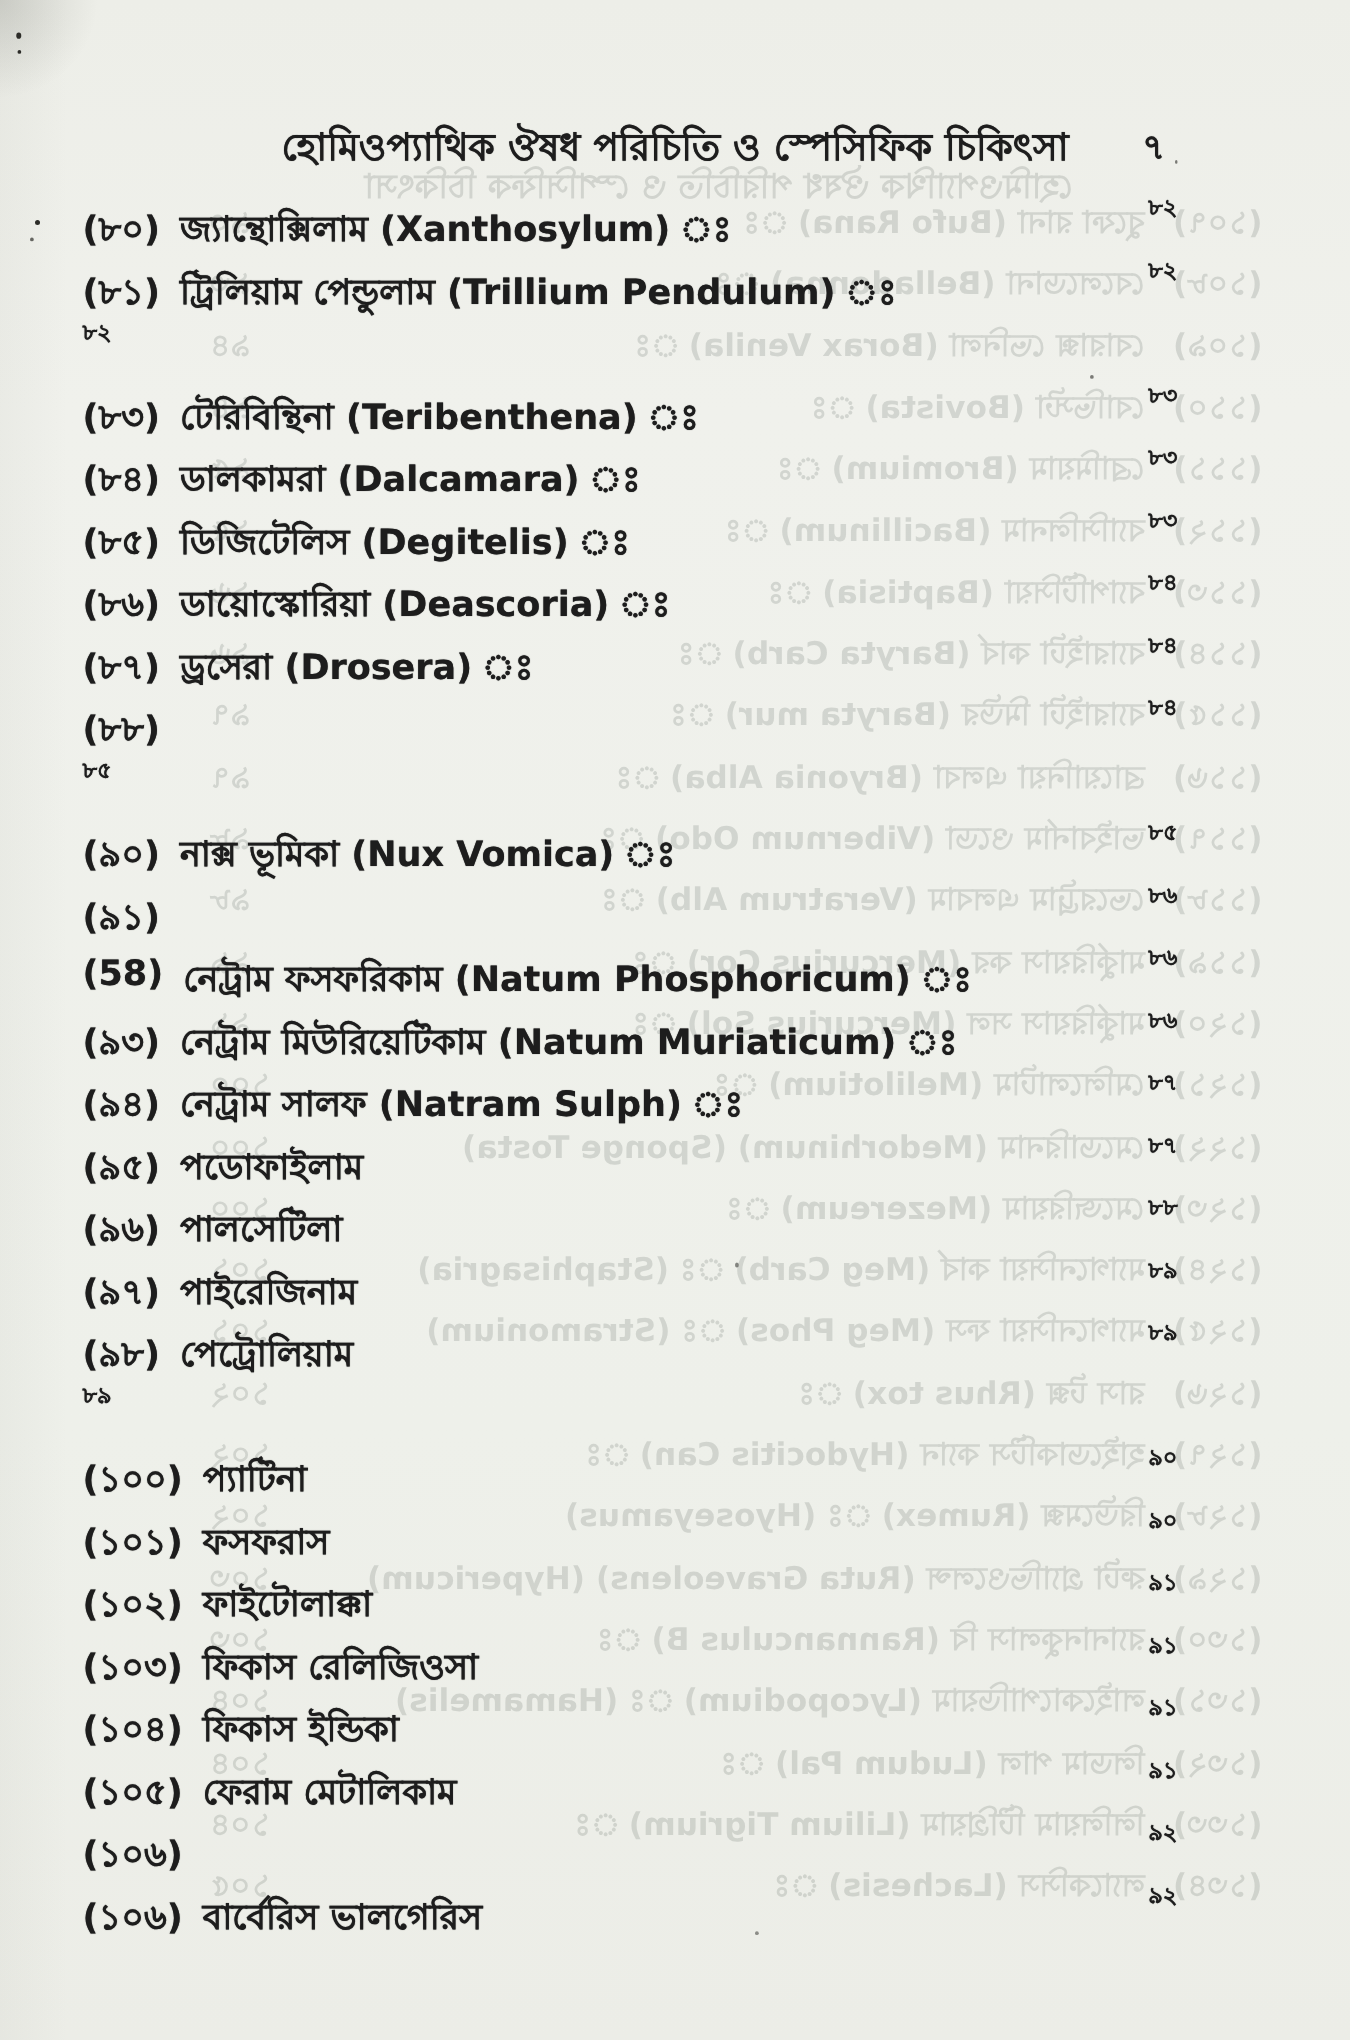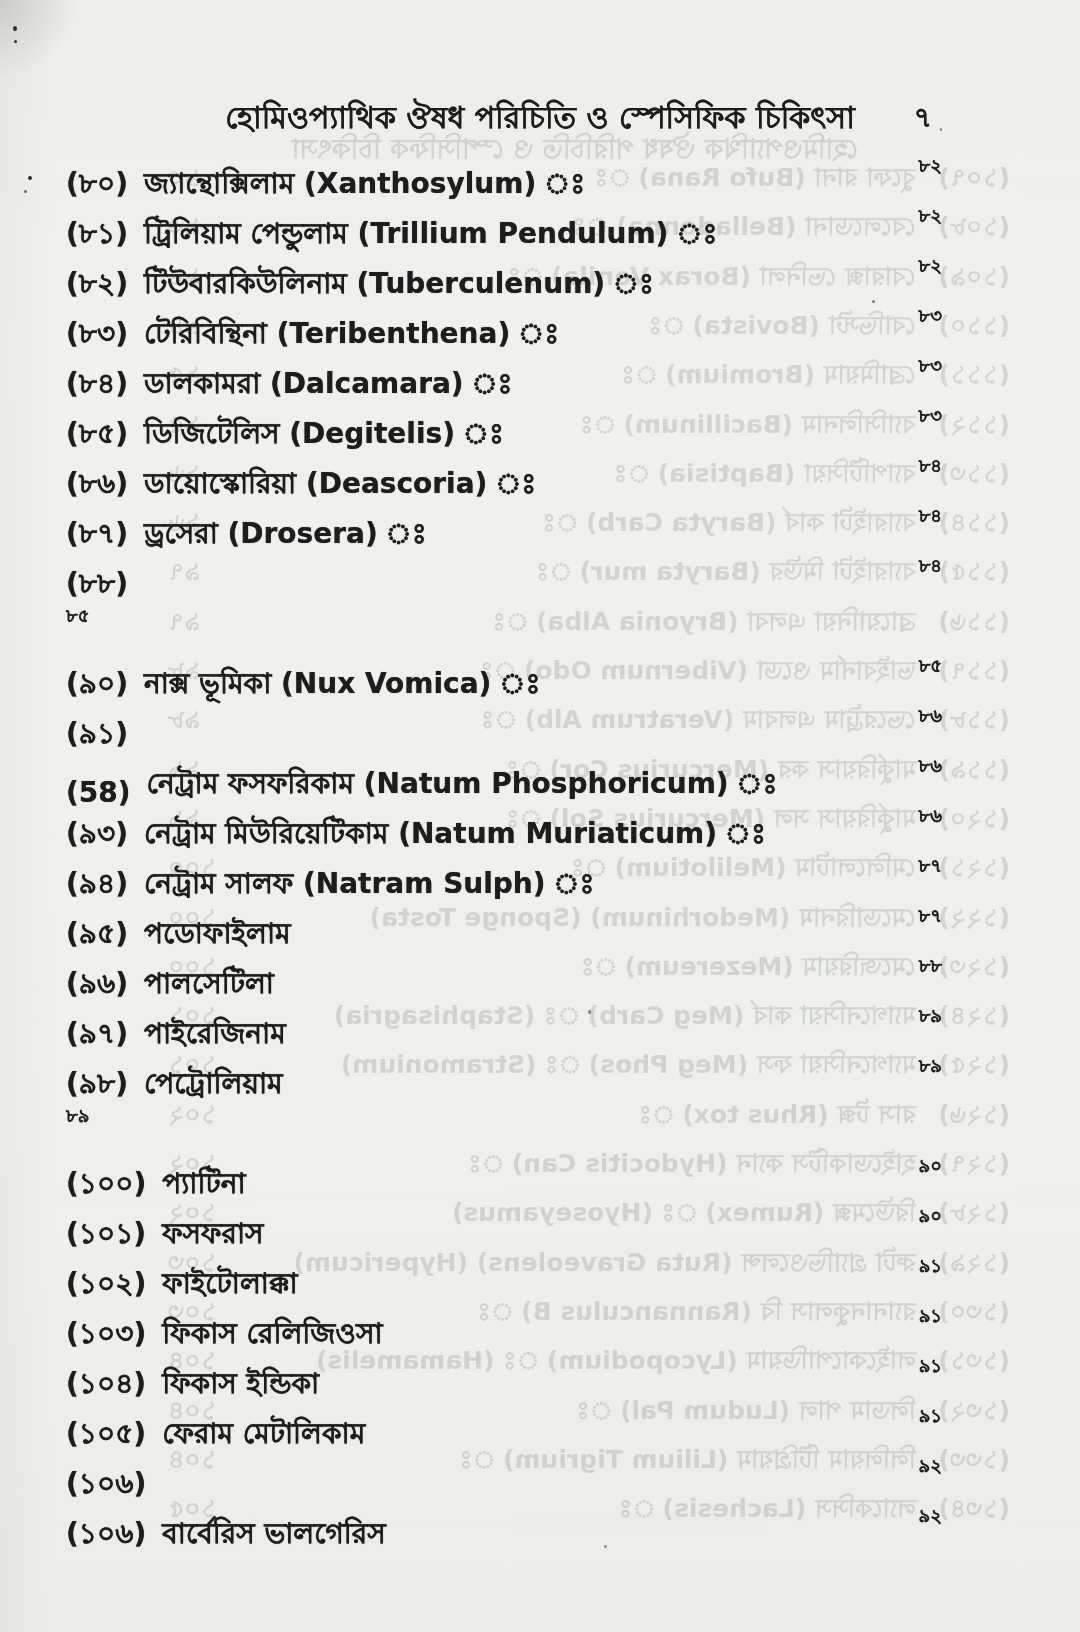--- a/index.html
+++ b/index.html
@@ -63,21 +63,21 @@
   .toc{
     position:absolute;top:142px;left:66px;right:138px;
   }
   .toc-row{
     display:flex;justify-content:space-between;align-items:center;
     height:50px;
     font-size:28px;font-weight:700;
     text-shadow:0 0 .7px rgba(15,15,15,.8);
     white-space:nowrap;
   }
-  .toc-row .left{display:flex;align-items:flex-end;margin-top:36px;}
+  .toc-row .left{display:flex;align-items:flex-start;margin-top:36px;}
   .toc-row .num{margin-right:16px;}
   .toc-row .pg{font-size:18px;}
 
   
   .speck{position:absolute;background:#2c2c28;border-radius:50%;}
   .s1{left:13px;top:26px;width:4px;height:5px;}
   .s2{left:14px;top:40px;width:3px;height:3px;}
   .s3{left:28px;top:176px;width:4px;height:4px;}
   .s4{left:24px;top:190px;width:3px;height:3px;opacity:.7;}
   .s5{left:872px;top:300px;width:3px;height:3px;opacity:.6;}
@@ -308,24 +308,20 @@
     <span class="pg">৮২</span>
   </div>
         <div class="toc-row">
     <span class="left">
       <span class="num">(৮১)</span>
       <span class="name">ট্রিলিয়াম পেন্ডুলাম (Trillium Pendulum) ঃ</span>
     </span>
     <span class="pg">৮২</span>
   </div>
         <div class="toc-row">
-    <span class="left">
-      <span class="num">(৮২)</span>
-      <span class="name">টিউবারকিউলিনাম (Tuberculenum) ঃ</span>
-    </span>
     <span class="pg">৮২</span>
   </div>
         <div class="toc-row">
     <span class="left">
       <span class="num">(৮৩)</span>
       <span class="name">টেরিবিন্থিনা (Teribenthena) ঃ</span>
     </span>
     <span class="pg">৮৩</span>
   </div>
         <div class="toc-row">

